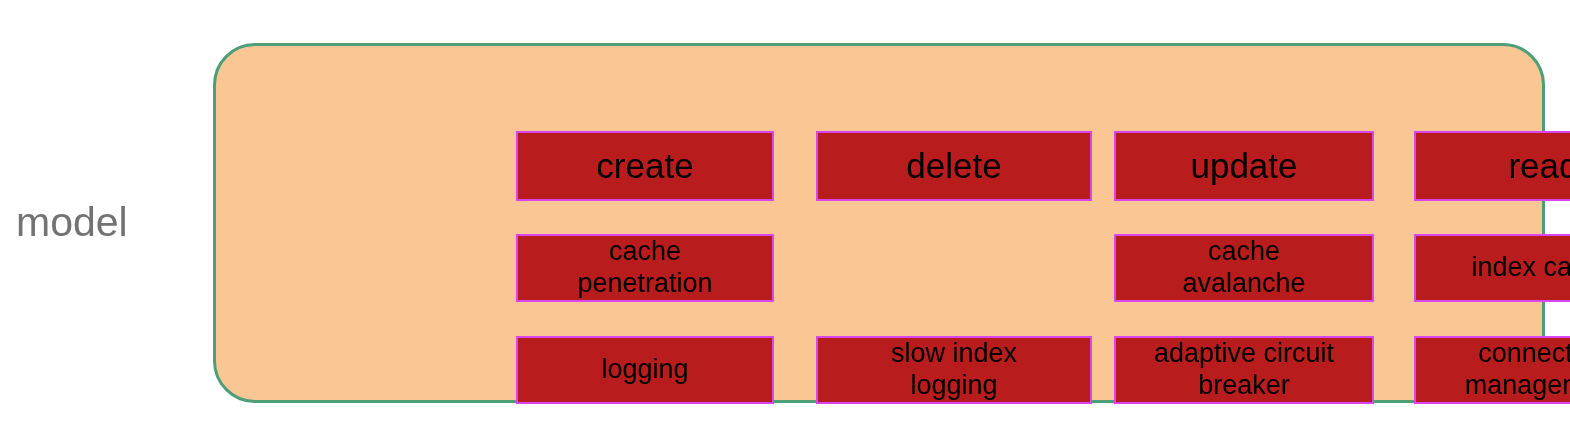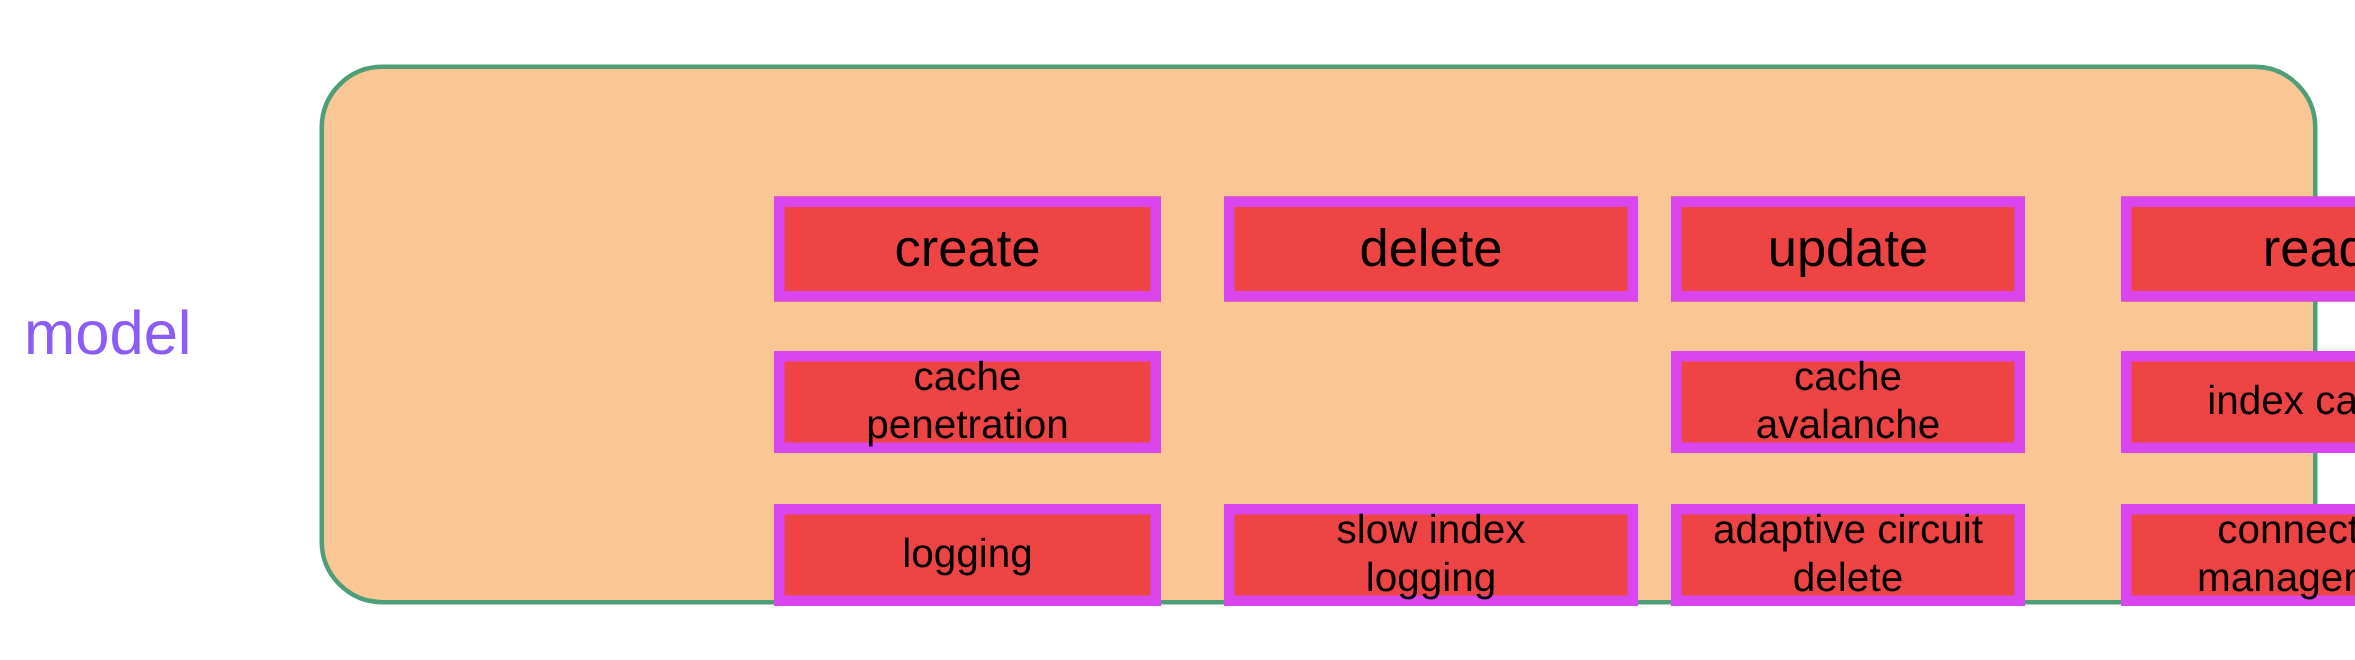--- a/index.html
+++ b/index.html
@@ -22,21 +22,21 @@
 
   
   .group-label {
     position: absolute;
     left: 16px;
     top: 192px;
     width: 190px;
     height: 60px;
     line-height: 60px;
     font-size: 41px;
-    color: #8b5cf6;
+    color: #737373;
     text-align: left;
     white-space: nowrap;
   }
 
   
   .group-box {
     position: absolute;
     left: 213px;
     top: 43px;
     width: 1332px;
@@ -44,40 +44,40 @@
     box-sizing: border-box;
     background: #FAC794;
     border: 3px solid #4E9E78;
     border-radius: 42px;
   }
 
   
   .node {
     position: absolute;
     box-sizing: border-box;
-    background: #ef4444;
-    border: 7px solid #d946ef;
+    background: #b91c1c;
+    border: 2px solid #d946ef;
     color: #000000;
     display: flex;
     align-items: center;
     justify-content: center;
     text-align: center;
     line-height: 1.18;
     white-space: pre-line;
   }
 
   
   .row1 { top: 85px;  height: 70px; font-size: 35px; }
   
   .row2 { top: 188px; height: 68px; font-size: 27px; }
   .row3 { top: 290px; height: 68px; font-size: 27px; }
 
   .col1 { left: 300px;  width: 258px; }
   .col2 { left: 600px;  width: 276px; }
-  .col3 { left: 898px;  width: 236px; }
+  .col3 { left: 898px;  width: 260px; }
   .col4 { left: 1198px; width: 259px; }
 </style>
 </head>
 <body>
 
 <div id="stage">
 
   <div class="group-label">model</div>
 
   <div class="group-box">
@@ -90,18 +90,18 @@
     <div class="node row2 col1">cache
 penetration</div>
     <div class="node row2 col3">cache
 avalanche</div>
     <div class="node row2 col4">index cache</div>
 
     <div class="node row3 col1">logging</div>
     <div class="node row3 col2">slow index
 logging</div>
     <div class="node row3 col3">adaptive circuit
-delete</div>
+breaker</div>
     <div class="node row3 col4">connection
 management</div>
 
   </div>
 </div>
 
 </body></html>

